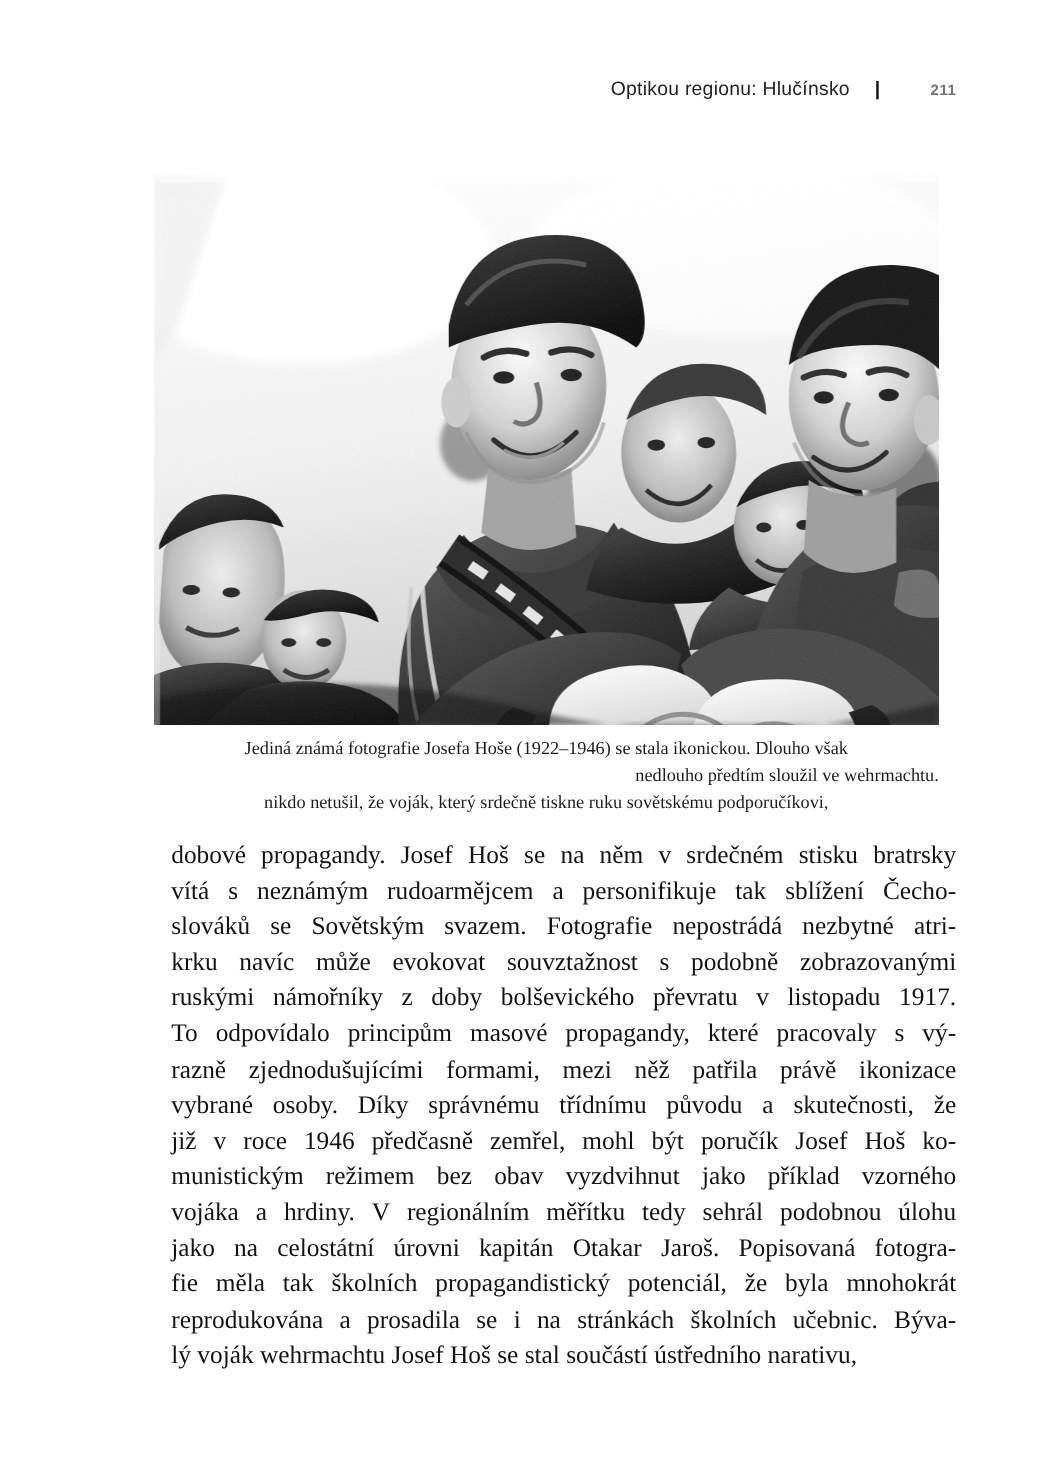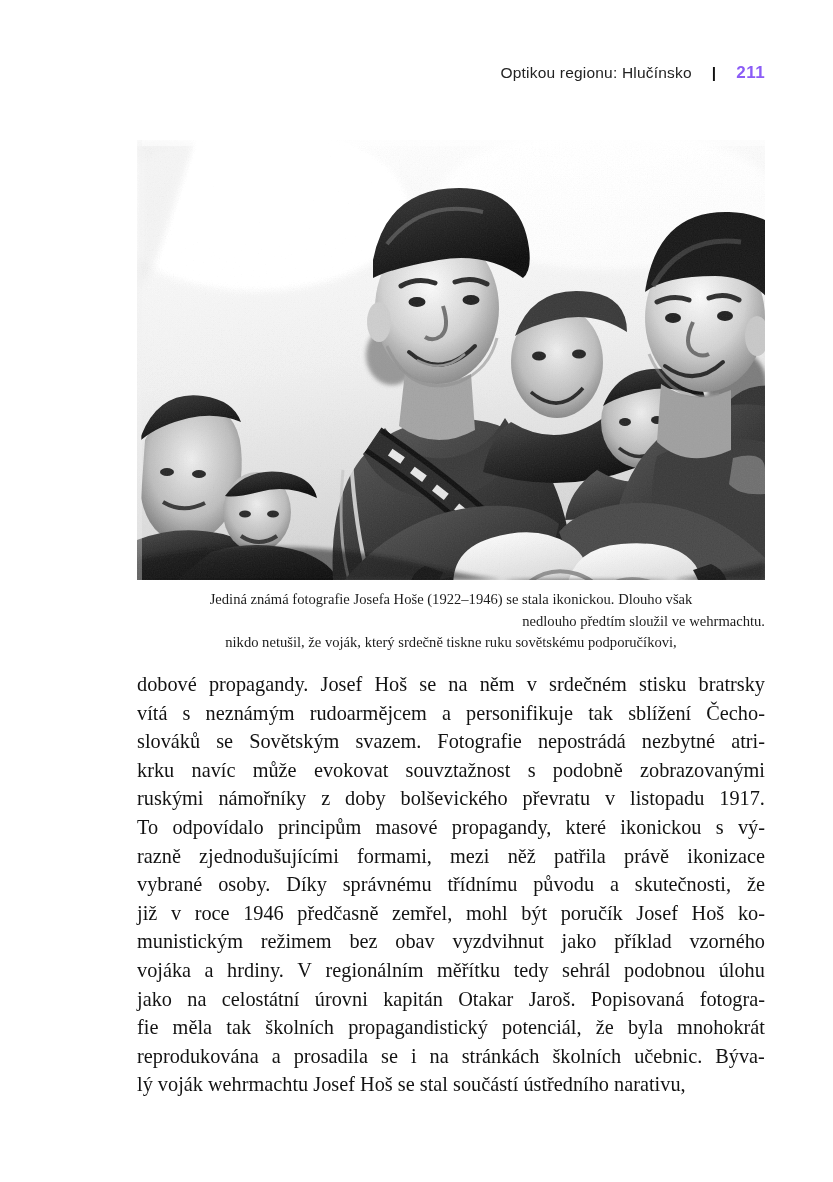--- a/index.html
+++ b/index.html
@@ -43,29 +43,30 @@
   .running-head .rh-title {
     font-weight: 400;
   }
   .running-head .rh-sep {
     font-weight: 700;
     color: #111;
     padding: 0 1px;
   }
   .running-head .rh-page {
     font-weight: 700;
-    font-size: 17px;
-    color: #8b5cf6;
+    font-size: 12px;
+    color: #737373;
     letter-spacing: 0.4px;
+    margin-left: 20px;
   }
 
   
   .figure {
     position: absolute;
-    left: 137px;
+    left: 123px;
     top: 140px;
     width: 628px;
   }
 
   .photo {
     position: relative;
     width: 628px;
     height: 440px;
     overflow: hidden;
     background: #2a2a2a;
@@ -347,21 +348,21 @@
       <span class="cap-line l2">nikdo netušil, že voják, který srdečně tiskne ruku sovětskému podporučíkovi,</span>
     </figcaption>
   </figure>
 
   <div class="body-text" id="body-text">
       <div class="tline justify"><span class="w">dobové</span><span class="w">propagandy.</span><span class="w">Josef</span><span class="w">Hoš</span><span class="w">se</span><span class="w">na</span><span class="w">něm</span><span class="w">v</span><span class="w">srdečném</span><span class="w">stisku</span><span class="w">bratrsky</span></div>
       <div class="tline justify"><span class="w">vítá</span><span class="w">s</span><span class="w">neznámým</span><span class="w">rudoarmějcem</span><span class="w">a</span><span class="w">personifikuje</span><span class="w">tak</span><span class="w">sblížení</span><span class="w">Čecho-</span></div>
       <div class="tline justify"><span class="w">slováků</span><span class="w">se</span><span class="w">Sovětským</span><span class="w">svazem.</span><span class="w">Fotografie</span><span class="w">nepostrádá</span><span class="w">nezbytné</span><span class="w">atri-</span></div>
       <div class="tline justify"><span class="w">krku</span><span class="w">navíc</span><span class="w">může</span><span class="w">evokovat</span><span class="w">souvztažnost</span><span class="w">s</span><span class="w">podobně</span><span class="w">zobrazovanými</span></div>
       <div class="tline justify"><span class="w">ruskými</span><span class="w">námořníky</span><span class="w">z</span><span class="w">doby</span><span class="w">bolševického</span><span class="w">převratu</span><span class="w">v</span><span class="w">listopadu</span><span class="w">1917.</span></div>
-      <div class="tline justify"><span class="w">To</span><span class="w">odpovídalo</span><span class="w">principům</span><span class="w">masové</span><span class="w">propagandy,</span><span class="w">které</span><span class="w">ikonickou</span><span class="w">s</span><span class="w">vý-</span></div>
+      <div class="tline justify"><span class="w">To</span><span class="w">odpovídalo</span><span class="w">principům</span><span class="w">masové</span><span class="w">propagandy,</span><span class="w">které</span><span class="w">pracovaly</span><span class="w">s</span><span class="w">vý-</span></div>
       <div class="tline justify"><span class="w">razně</span><span class="w">zjednodušujícími</span><span class="w">formami,</span><span class="w">mezi</span><span class="w">něž</span><span class="w">patřila</span><span class="w">právě</span><span class="w">ikonizace</span></div>
       <div class="tline justify"><span class="w">vybrané</span><span class="w">osoby.</span><span class="w">Díky</span><span class="w">správnému</span><span class="w">třídnímu</span><span class="w">původu</span><span class="w">a</span><span class="w">skutečnosti,</span><span class="w">že</span></div>
       <div class="tline justify"><span class="w">již</span><span class="w">v</span><span class="w">roce</span><span class="w">1946</span><span class="w">předčasně</span><span class="w">zemřel,</span><span class="w">mohl</span><span class="w">být</span><span class="w">poručík</span><span class="w">Josef</span><span class="w">Hoš</span><span class="w">ko-</span></div>
       <div class="tline justify"><span class="w">munistickým</span><span class="w">režimem</span><span class="w">bez</span><span class="w">obav</span><span class="w">vyzdvihnut</span><span class="w">jako</span><span class="w">příklad</span><span class="w">vzorného</span></div>
       <div class="tline justify"><span class="w">vojáka</span><span class="w">a</span><span class="w">hrdiny.</span><span class="w">V</span><span class="w">regionálním</span><span class="w">měřítku</span><span class="w">tedy</span><span class="w">sehrál</span><span class="w">podobnou</span><span class="w">úlohu</span></div>
       <div class="tline justify"><span class="w">jako</span><span class="w">na</span><span class="w">celostátní</span><span class="w">úrovni</span><span class="w">kapitán</span><span class="w">Otakar</span><span class="w">Jaroš.</span><span class="w">Popisovaná</span><span class="w">fotogra-</span></div>
       <div class="tline justify"><span class="w">fie</span><span class="w">měla</span><span class="w">tak</span><span class="w">školních</span><span class="w">propagandistický</span><span class="w">potenciál,</span><span class="w">že</span><span class="w">byla</span><span class="w">mnohokrát</span></div>
       <div class="tline justify"><span class="w">reprodukována</span><span class="w">a</span><span class="w">prosadila</span><span class="w">se</span><span class="w">i</span><span class="w">na</span><span class="w">stránkách</span><span class="w">školních</span><span class="w">učebnic.</span><span class="w">Býva-</span></div>
       <div class="tline last">lý voják wehrmachtu Josef Hoš se stal součástí ústředního narativu,</div>
     </div>

